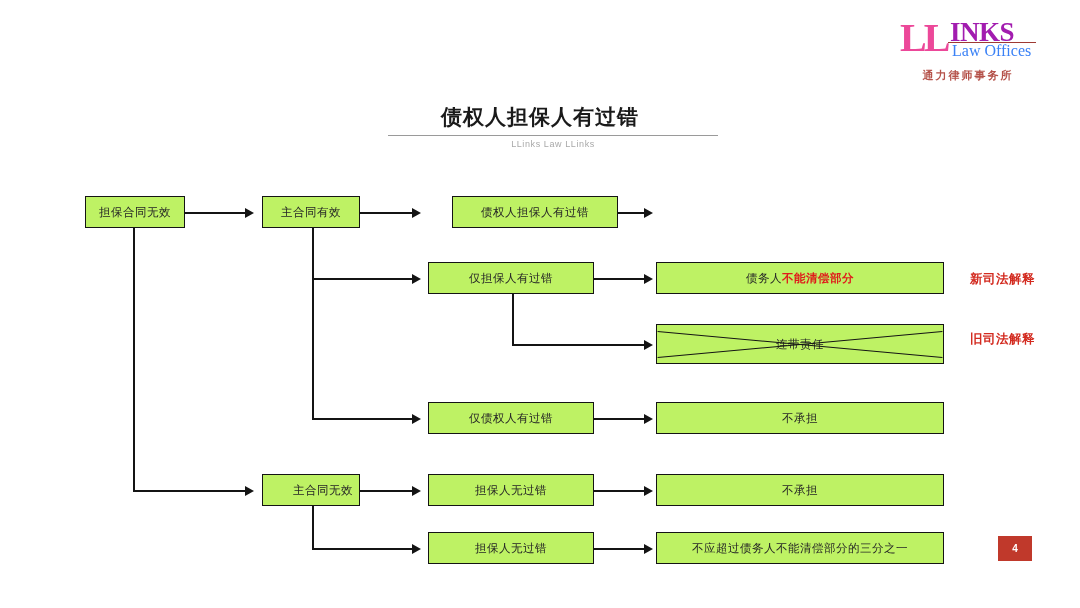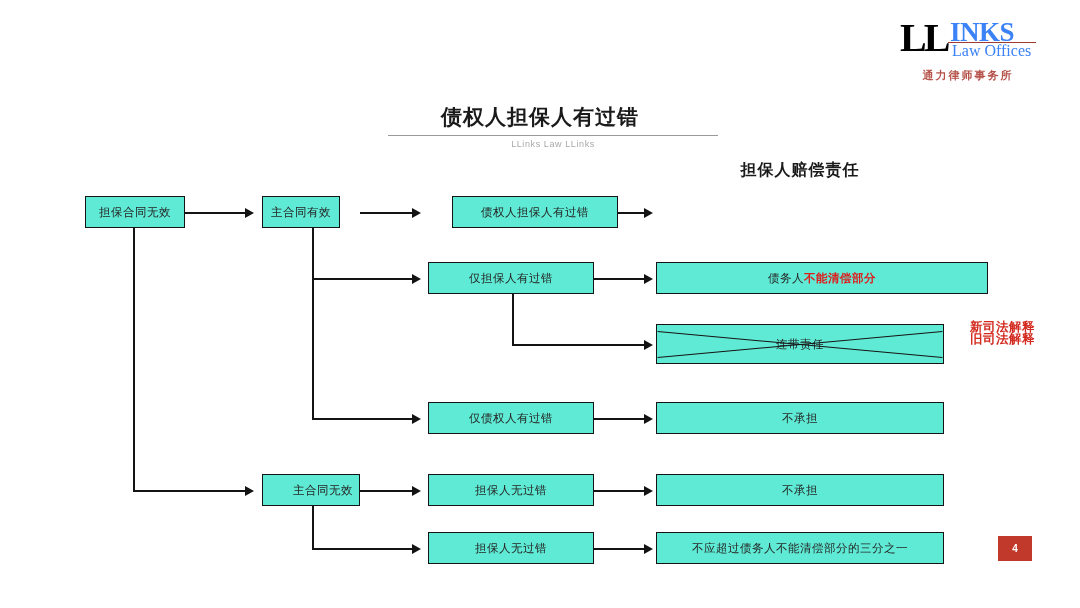--- a/index.html
+++ b/index.html
@@ -34,31 +34,31 @@
     color: #9e3a33;
   }
   .logo-ll {
     position: absolute;
     left: 2px;
     top: 0px;
     font-family: "Liberation Serif", "DejaVu Serif", serif;
     font-size: 40px;
     font-weight: bold;
     letter-spacing: -3px;
-    color: #000000;
+    color: #ec4899;
   }
   .logo-inks {
     position: absolute;
     left: 52px;
     top: 1px;
     font-family: "Liberation Serif", "DejaVu Serif", serif;
     font-size: 27px;
     font-weight: bold;
     letter-spacing: -0.5px;
-    color: #3b82f6;
+    color: #a21caf;
   }
   .logo-law {
     position: absolute;
     left: 54px;
     top: 25px;
     font-family: "Liberation Serif", "DejaVu Serif", serif;
     font-size: 16px;
     color: #3b82f6;
   }
   .logo-rule {
@@ -122,21 +122,21 @@
     color: #1a1a1a;
     letter-spacing: 1px;
     font-family: "DejaVu Sans", sans-serif;
   }
 
   
   .node {
     position: absolute;
     box-sizing: border-box;
     border: 1.3px solid #141414;
-    background: #5eead4;
+    background: #bef264;
     display: flex;
     align-items: center;
     justify-content: center;
     font-size: 11.5px;
     color: #262626;
     letter-spacing: 0.5px;
     font-family: "DejaVu Sans", sans-serif;
     white-space: nowrap;
   }
   .node .hl {
@@ -219,21 +219,20 @@
       <span class="logo-rule"></span>
       <span class="logo-law">Law Offices</span>
     </div>
     <div class="logo-cn">通力律师事务所</div>
   </div>
 
   <div class="title">债权人担保人有过错</div>
   <div class="title-rule"></div>
   <div class="title-sub">LLinks Law LLinks</div>
 
-  <div class="col-header">担保人赔偿责任</div>
 
   <div class="ln h" style="left:185px; top:212px; width:60px;"></div>
   <div class="arrow" style="left:245px; top:208px;"></div>
 
   <div class="ln v" style="left:133px; top:228px; height:264px;"></div>
   <div class="ln h" style="left:133px; top:490px; width:112px;"></div>
   <div class="arrow" style="left:245px; top:486px;"></div>
 
   <div class="ln h" style="left:360px; top:212px; width:52px;"></div>
   <div class="arrow" style="left:412px; top:208px;"></div>
@@ -265,31 +264,31 @@
   <div class="arrow" style="left:644px; top:414px;"></div>
 
   <div class="ln h" style="left:594px; top:490px; width:50px;"></div>
   <div class="arrow" style="left:644px; top:486px;"></div>
 
   <div class="ln h" style="left:594px; top:548px; width:50px;"></div>
   <div class="arrow" style="left:644px; top:544px;"></div>
 
   <div class="node" style="left:85px; top:196px; width:100px; height:32px;">担保合同无效</div>
 
-  <div class="node" style="left:262px; top:196px; width:78px; height:32px;">主合同有效</div>
+  <div class="node" style="left:262px; top:196px; width:98px; height:32px;">主合同有效</div>
   <div class="node" style="left:262px; top:474px; width:98px; height:32px;padding-left:24px;">主合同无效</div>
 
   <div class="node" style="left:428px; top:196px; width:166px; height:32px;margin-left:24px;">债权人担保人有过错</div>
   <div class="node" style="left:428px; top:262px; width:166px; height:32px;">仅担保人有过错</div>
   <div class="node" style="left:428px; top:402px; width:166px; height:32px;">仅债权人有过错</div>
   <div class="node" style="left:428px; top:474px; width:166px; height:32px;">担保人无过错</div>
   <div class="node" style="left:428px; top:532px; width:166px; height:32px;">担保人无过错</div>
 
 
-  <div class="node" style="left:656px; top:262px; width:332px; height:32px;">
+  <div class="node" style="left:656px; top:262px; width:288px; height:32px;">
     <span>债务人</span>
       <span class="hl">不能清偿部分</span>
   </div>
 
   <div class="node struck" style="left:656px; top:324px; width:288px; height:40px;">
     <span class="label">连带责任</span>
     <span class="xmark">
       <span class="a"></span>
         <span class="b"></span>
     </span>
@@ -300,18 +299,18 @@
   </div>
 
   <div class="node" style="left:656px; top:474px; width:288px; height:32px;">
     <span>不承担</span>
   </div>
 
   <div class="node" style="left:656px; top:532px; width:288px; height:32px;">
     <span>不应超过债务人不能清偿部分的三分之一</span>
   </div>
 
-  <div class="anno" style="left:970px; top:271px;margin-top:48px;">新司法解释</div>
+  <div class="anno" style="left:970px; top:271px;">新司法解释</div>
   <div class="anno" style="left:970px; top:331px;">旧司法解释</div>
 
   <div class="pagenum">4</div>
 
 </div>
 
 </body></html>

